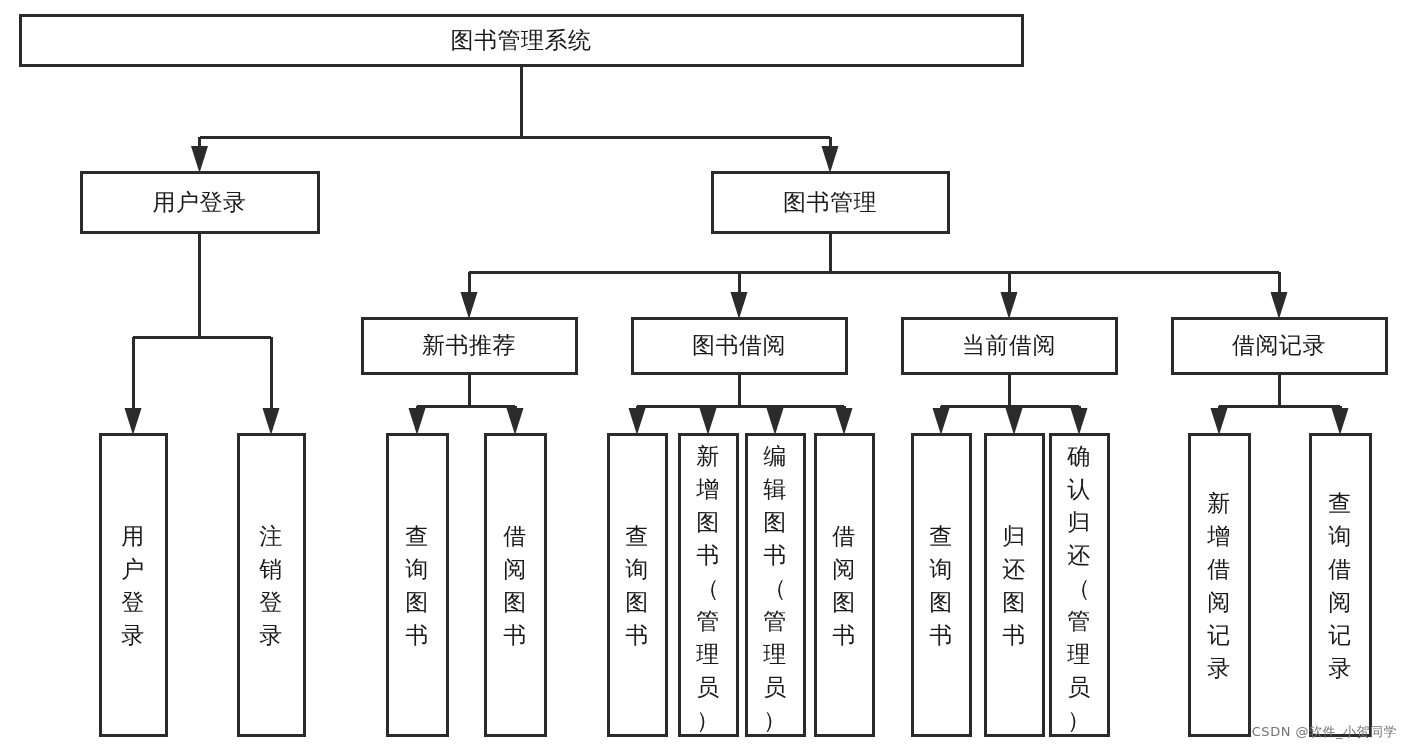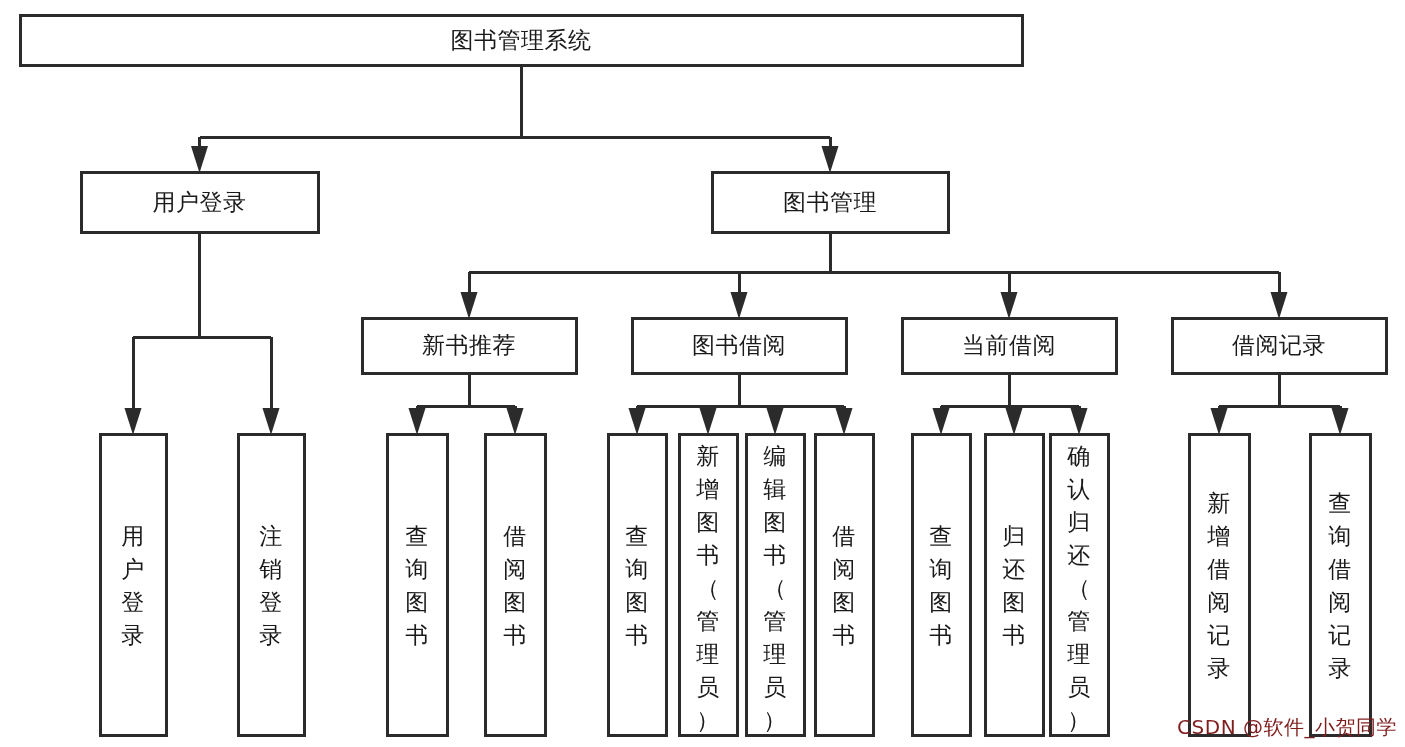--- a/index.html
+++ b/index.html
@@ -57,22 +57,22 @@
   }
   .arrow-head {
     fill: #2b2b2b;
     stroke: none;
   }
   .watermark {
     position: absolute;
     right: 8px;
     bottom: 6px;
     font-family: "DejaVu Sans", "Liberation Sans", sans-serif;
-    font-size: 20px;
-    color: #7f1d1d;
+    font-size: 13px;
+    color: #737373;
     letter-spacing: 0.5px;
     white-space: nowrap;
     user-select: none;
   }
 </style>
 </head>
 <body>
 
 <div id="diagram-root">
   <svg id="tree-svg" viewBox="0 0 1405 747" xmlns="http://www.w3.org/2000/svg">

